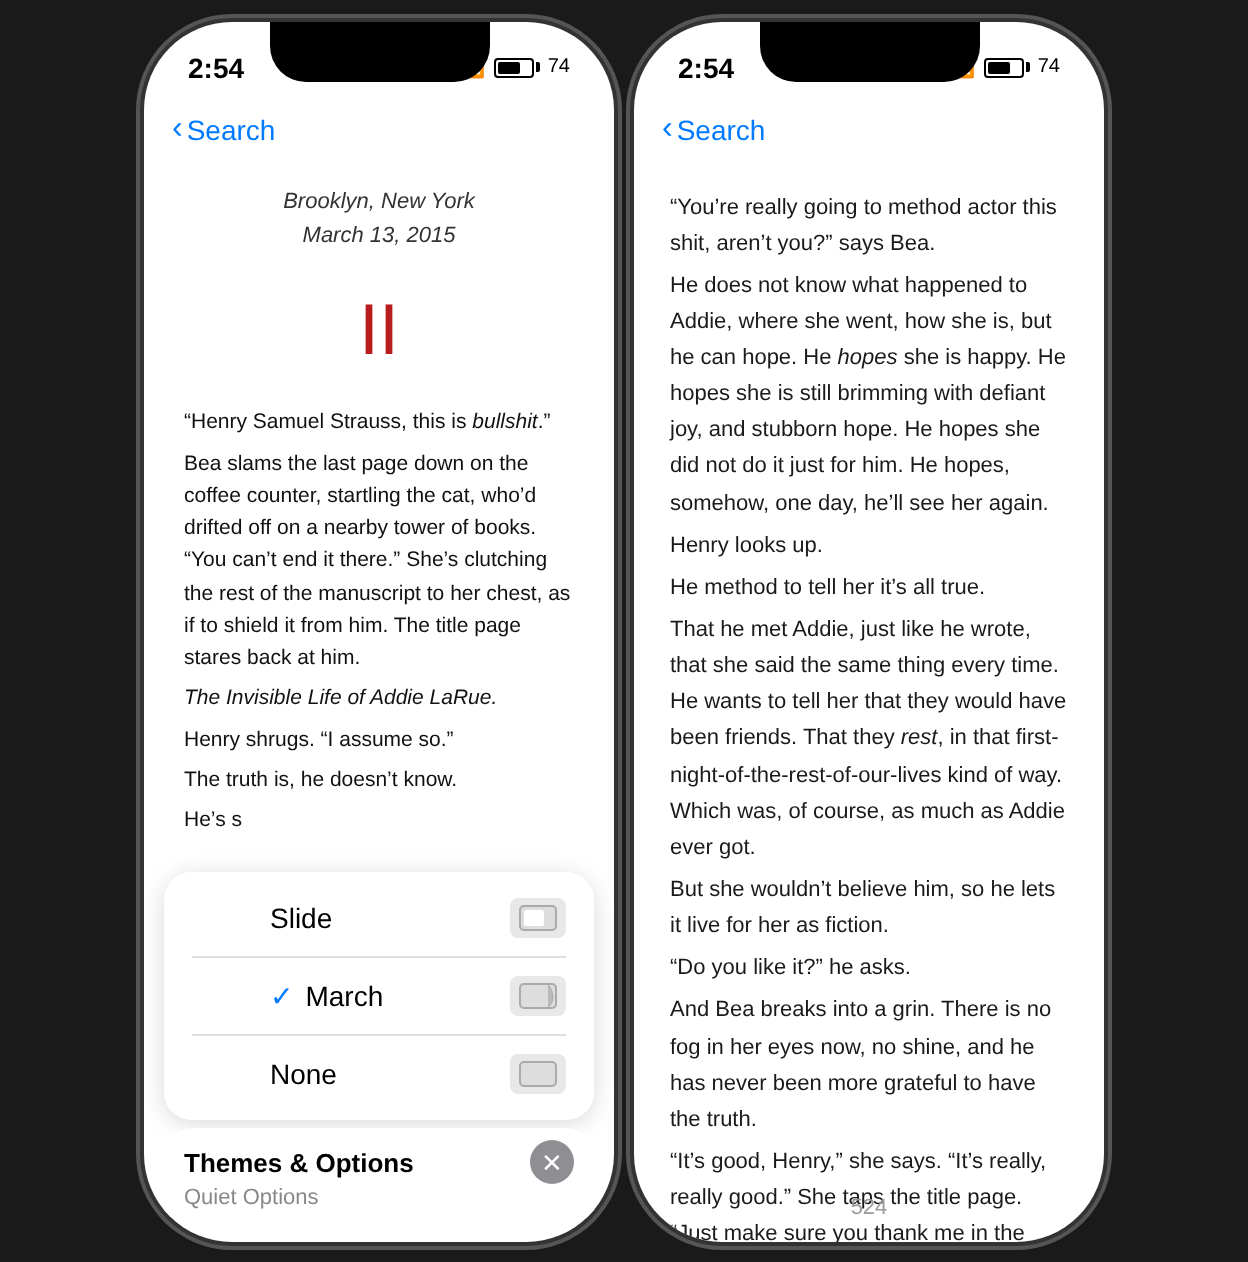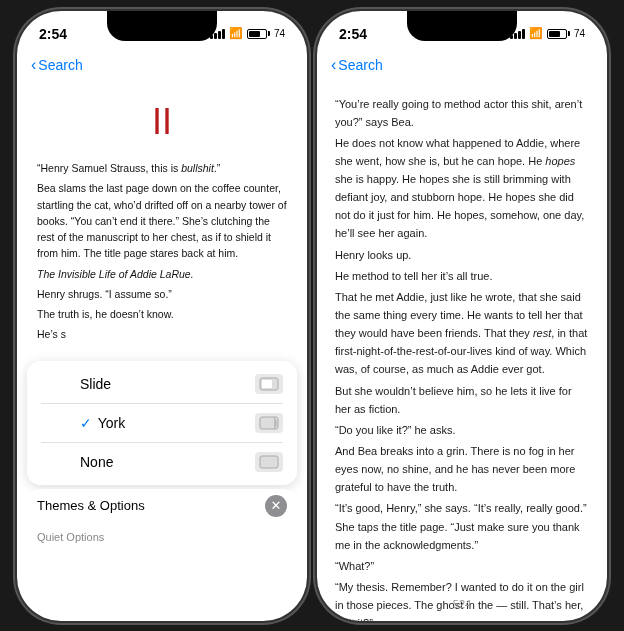--- a/index.html
+++ b/index.html
@@ -14,21 +14,21 @@
       overflow: hidden;
     }
 
     .phones-container {
       display: flex;
       gap: 10px;
       align-items: center;
     }
 
     .phone {
-      width: 290px;
+      width: 235px;
       height: 610px;
       background: #fff;
       border-radius: 44px;
       overflow: hidden;
       position: relative;
       box-shadow: 0 0 0 2px #333, 0 0 0 4px #555;
     }
 
     
     .status-bar {
@@ -280,20 +280,24 @@
     </div>
 
     <div class="nav-bar">
       <div class="nav-back">
         <span style="font-size:16px;">‹</span>
         <span>Search</span>
       </div>
     </div>
 
     <div class="book-content">
+      <div class="book-header">
+        <div>Brooklyn, New York</div>
+        <div>March 13, 2015</div>
+      </div>
       <div class="chapter-num">II</div>
       <div class="book-text">
         <p>“Henry Samuel Strauss, this is <em>bullshit</em>.”</p>
         <p>Bea slams the last page down on the coffee counter, startling the cat, who’d drifted off on a nearby tower of books. “You can’t end it there.” She’s clutching the rest of the manuscript to her chest, as if to shield it from him. The title page stares back at him.</p>
         <p><em>The Invisible Life of Addie LaRue.</em></p>
         <p>Henry shrugs. “I assume so.”</p>
         <p>The truth is, he doesn’t know.</p>
         <p>He’s s</p>
       </div>
     </div>
@@ -307,21 +311,21 @@
           <svg width="20" height="14" viewBox="0 0 20 14">
             <rect x="1" y="1" width="18" height="12" rx="2" fill="#ddd" stroke="#aaa" stroke-width="1"></rect>
             <rect x="3" y="3" width="10" height="8" rx="1" fill="#fff"></rect>
           </svg>
         </div>
       </div>
       <div class="divider"></div>
       <div class="transition-item">
         <div class="label-row">
           <span class="check">✓</span>
-          <span style="font-size:14px;">York</span>
+          <span style="font-size:14px;">March</span>
         </div>
         <div class="transition-icon">
           <svg width="20" height="14" viewBox="0 0 20 14">
             <rect x="1" y="1" width="18" height="12" rx="2" fill="#ddd" stroke="#aaa" stroke-width="1"></rect>
             <path d="M15 1 Q20 8 15 13" fill="#bbb" stroke="#aaa" stroke-width="0.5"></path>
           </svg>
         </div>
       </div>
       <div class="divider"></div>
       <div class="transition-item">
@@ -331,24 +335,24 @@
         <div class="transition-icon">
           <svg width="20" height="14" viewBox="0 0 20 14">
             <rect x="1" y="1" width="18" height="12" rx="2" fill="#ddd" stroke="#aaa" stroke-width="1"></rect>
           </svg>
         </div>
       </div>
     </div>
 
     <div style="margin:4px 10px 0; background:rgba(255,255,255,0.97); border-radius:14px 14px 0 0; padding:6px 10px 4px;">
       <div style="display:flex;align-items:center;">
-        <span style="font-size:13px;font-weight:400;text-align:right;">Themes &amp; Options</span>
+        <span style="font-size:13px;font-weight:700;text-align:right;">Themes &amp; Options</span>
         <div class="close-btn">✕</div>
       </div>
-      <div style="font-size:11px;color:#888;margin-top:14px;">Quiet Options</div>
+      <div style="font-size:11px;color:#888;margin-top:1px;">Quiet Options</div>
     </div>
 
   </div>
 
   <div class="phone">
     <div class="notch"></div>
 
     <div class="status-bar">
       <span class="status-time">2:54</span>
       <div class="status-icons">

